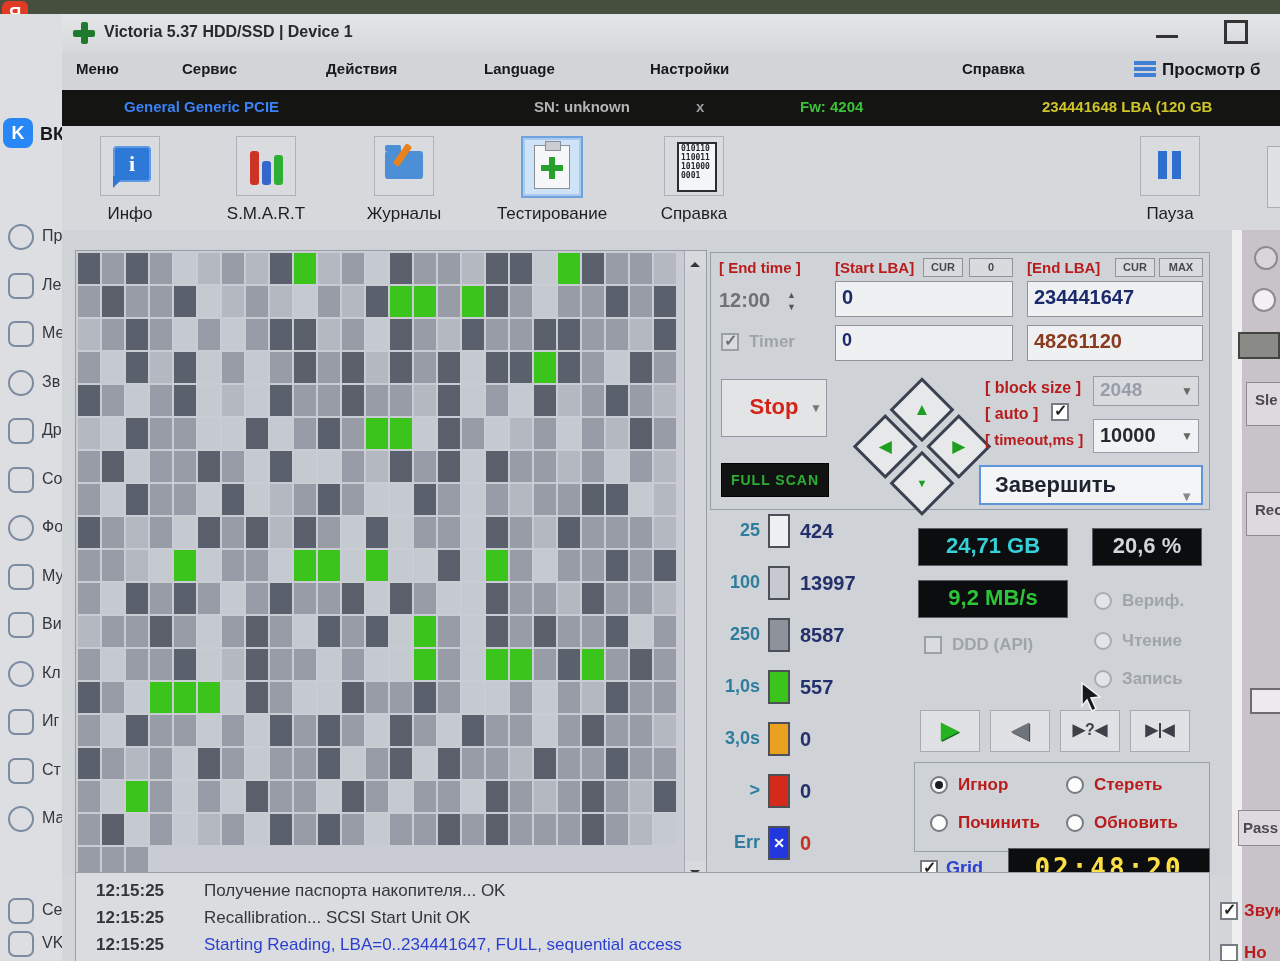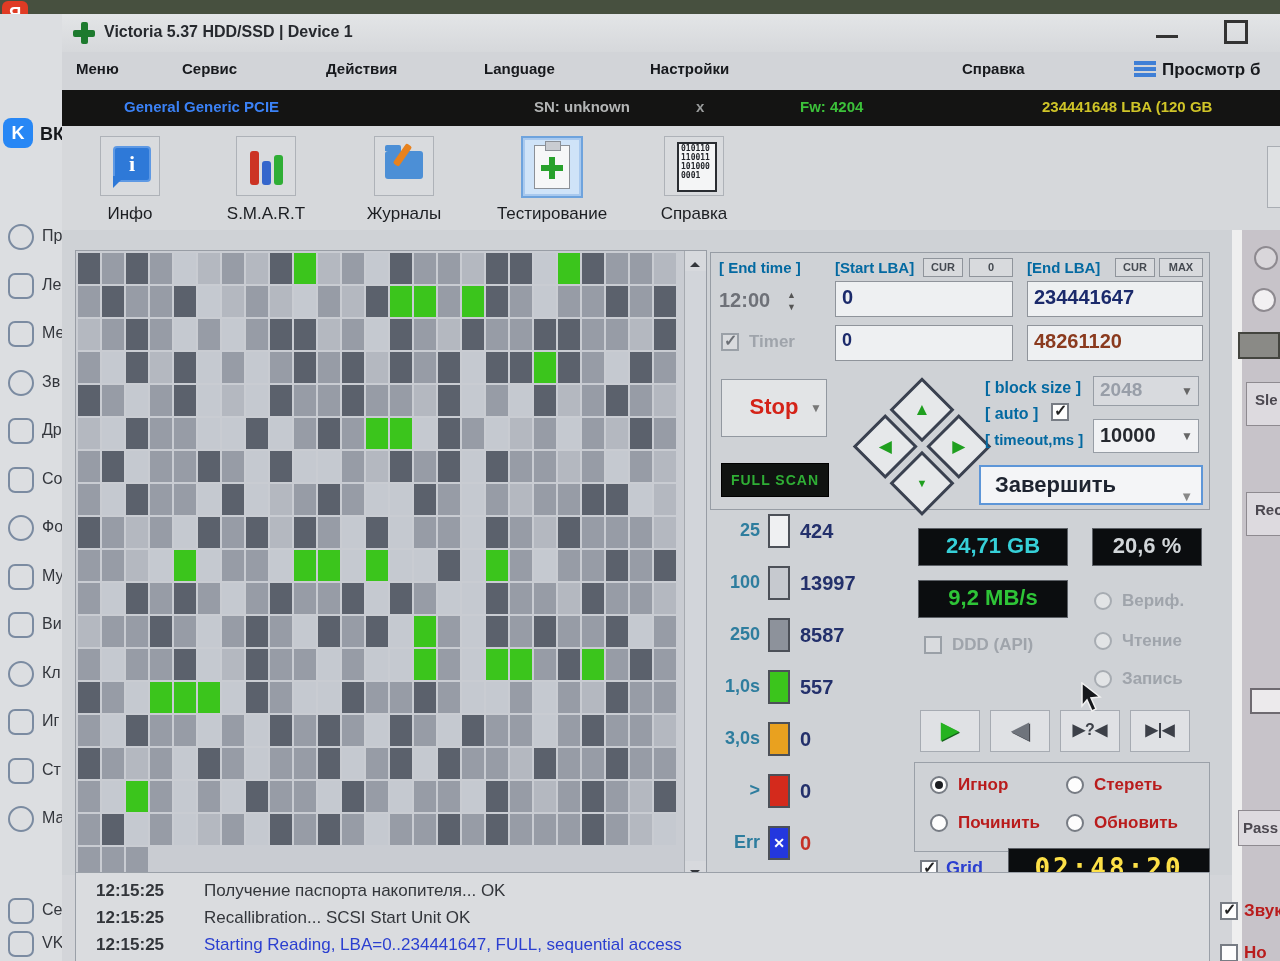--- a/index.html
+++ b/index.html
@@ -80,21 +80,21 @@
   #gridpanel{left:13px;top:20px;width:630px;height:632px;background:#c9ccd2;border:1px solid #989da5;}
   #gridcells{position:absolute;left:2px;top:2px;display:grid;grid-template-columns:repeat(25,22px);grid-auto-rows:31px;gap:2px;}
   .cell{width:22px;height:31px;}
   #vscroll{position:absolute;right:0;top:0;width:21px;height:630px;background:#d2d5da;border-left:1px solid #a6aab0;}
   .sarrow{position:absolute;left:0;width:21px;height:20px;background:#d7d9dd;text-align:center;}
   .sarrow::after{content:"";position:absolute;left:5px;border:5.5px solid transparent;}
   #sup::after{top:6px;border-bottom-color:#33363b;}
   #sdn{bottom:0;} #sdn::after{top:9px;border-top-color:#33363b;}
   
   #ctl{left:648px;top:22px;width:498px;height:256px;border:1px solid #979da5;}
-  .blab{position:absolute;font-size:15px;font-weight:bold;color:#0369a1;white-space:nowrap;}
+  .blab{position:absolute;font-size:15px;font-weight:bold;color:#b91c1c;white-space:nowrap;}
   .mini{position:absolute;height:17px;font-size:11px;font-weight:bold;color:#454a51;background:#d8dadd;border:1px solid #8f949b;text-align:center;line-height:17px;}
   .field{position:absolute;background:#eef0f2;border:1px solid #8f949b;font-size:20px;font-weight:bold;padding:4px 6px;box-sizing:border-box;}
   .navy{color:#1b2a6b;} .rust{color:#8a3a1e;}
   #endtime-v{left:8px;top:36px;font-size:20px;font-weight:bold;color:#6e7178;}
   .spin{position:absolute;font-size:9px;color:#555;line-height:9px;}
   #stopbtn{left:10px;top:126px;width:104px;height:56px;background:#e2e4e6;border:1px solid #9298a0;
     font-size:22px;font-weight:bold;color:#d42318;text-align:center;line-height:54px;}
   #stopbtn .dd{position:absolute;right:4px;top:22px;font-size:12px;color:#777;line-height:12px;}
   
   #dpad{left:136px;top:120px;width:150px;height:150px;}
@@ -282,20 +282,24 @@
             <div class="ic-folder"></div>
             <div class="pencil"></div>
           </div>
         <div class="tlabel">Журналы</div>
       </div>
       <div class="tbtn" style="left:572px">
         <div class="tico">
           <div class="ic-doc">010110 110011 101000 0001</div>
         </div>
         <div class="tlabel">Справка</div>
+      </div>
+      <div class="tbtn" style="left:1048px">
+        <div class="tico ic-pause"></div>
+        <div class="tlabel">Пауза</div>
       </div>
       <div class="abs" id="tb-edge"></div>
     </div>
 
     <div class="abs" id="content">
 
       <div class="abs" id="gridpanel">
         <div id="gridcells">
             <div class="cell" style="background: rgb(91, 97, 108);"></div>
             <div class="cell" style="background: rgb(151, 156, 166);"></div>

